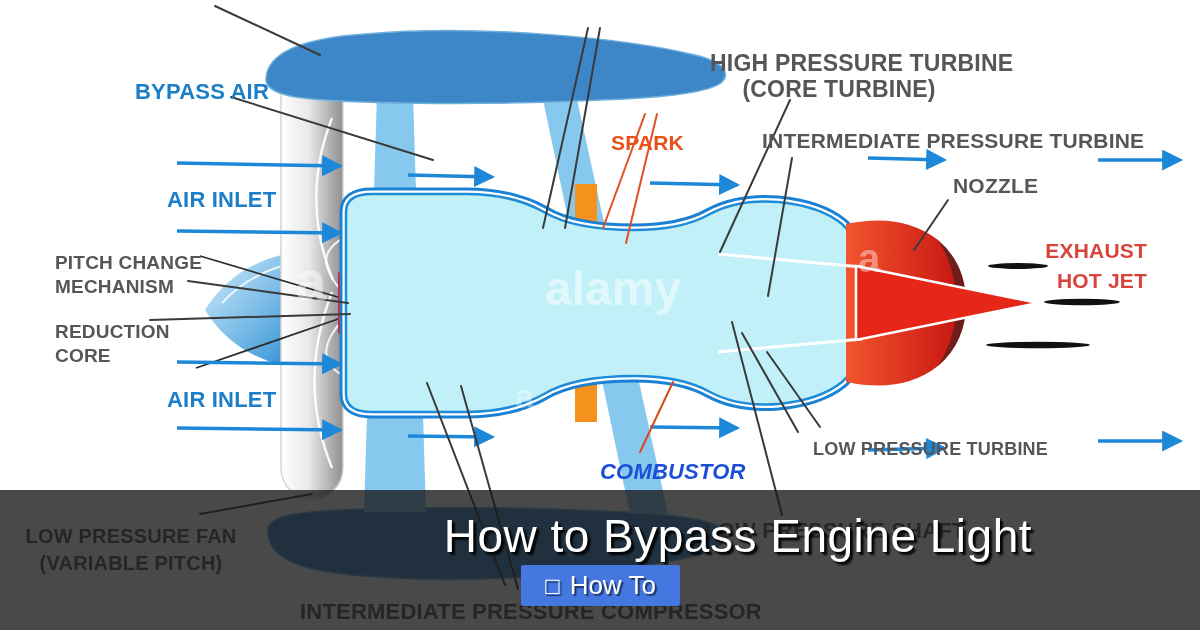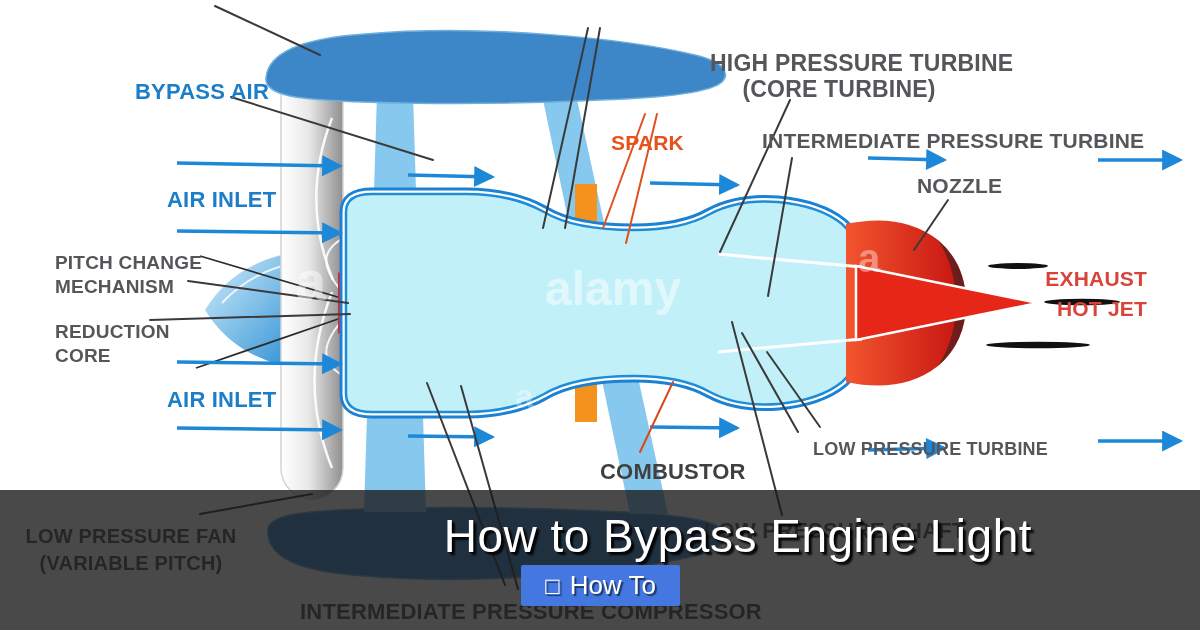--- a/index.html
+++ b/index.html
@@ -2,21 +2,21 @@
 <html><head>
 <meta charset="utf-8">
 <style>
   html,body{margin:0;padding:0;background:#fff;}
   #stage{position:relative;width:1200px;height:630px;overflow:hidden;background:#ffffff;
          font-family:"Liberation Sans", sans-serif;}
   #diagram-svg{position:absolute;left:0;top:0;}
   .lbl{position:absolute;color:#55565a;font-weight:bold;letter-spacing:.2px;white-space:nowrap;}
   .lbl.blue{color:#1b7ec6;margin-left:34px;}
   .lbl.spark{color:#e8521a;}
-  .lbl.comb{color:#404040;}
+  .lbl.comb{color:#1d4ed8;font-style:italic;}
   .lbl.exh{color:#d8443c;text-align:right;}
   .lbl.center{text-align:center;}
   #overlay-band{position:absolute;left:0;top:490px;width:1200px;height:140px;
                 background:rgba(24,24,24,0.79);}
   #card-title{position:absolute;left:0;top:509px;width:1032px;margin:0;text-align:right;
               color:#ffffff;font-size:46px;font-weight:400;letter-spacing:.5px;
               text-shadow:3px 3px 2px rgba(0,0,0,.9),1px 1px 0 rgba(0,0,0,.7);}
   #category-badge{position:absolute;left:521px;top:565px;width:159px;height:41px;
                   background:#4477e0;border-radius:2px;display:flex;align-items:center;
                   justify-content:center;color:#fff;font-size:26px;
@@ -218,25 +218,25 @@
 
 <div class="lbl spark" style="left:611px;top:87px;font-size:21px;margin-top:44px;">SPARK</div>
 
 <div class="lbl center" style="left:710px;top:50px;width:258px;font-size:23px;line-height:26px;">
   <span>HIGH PRESSURE TURBINE</span><br>
   <span>(CORE TURBINE)</span>
 </div>
 
 <div class="lbl" style="left:745px;top:129px;font-size:21px;margin-left:17px;">INTERMEDIATE PRESSURE TURBINE</div>
 
-<div class="lbl" style="left:917px;top:174px;font-size:21px;text-align:center;">NOZZLE</div>
+<div class="lbl" style="left:953px;top:174px;font-size:21px;text-align:center;">NOZZLE</div>
 
 <div class="lbl blue" style="left:133px;top:187px;font-size:22px;">AIR INLET</div>
 
-<div class="lbl exh" style="left:997px;top:236px;width:150px;font-size:21px;line-height:30px;margin-top:28px;">
+<div class="lbl exh" style="left:997px;top:236px;width:150px;font-size:21px;line-height:30px;">
   <span>EXHAUST</span><br>
   <span>HOT JET</span>
 </div>
 
 <div class="lbl" style="left:55px;top:251px;font-size:19px;line-height:24px;">
   <span>PITCH CHANGE</span><br>
   <span>MECHANISM</span>
 </div>
 
 <div class="lbl" style="left:55px;top:320px;font-size:19px;line-height:24px;">

